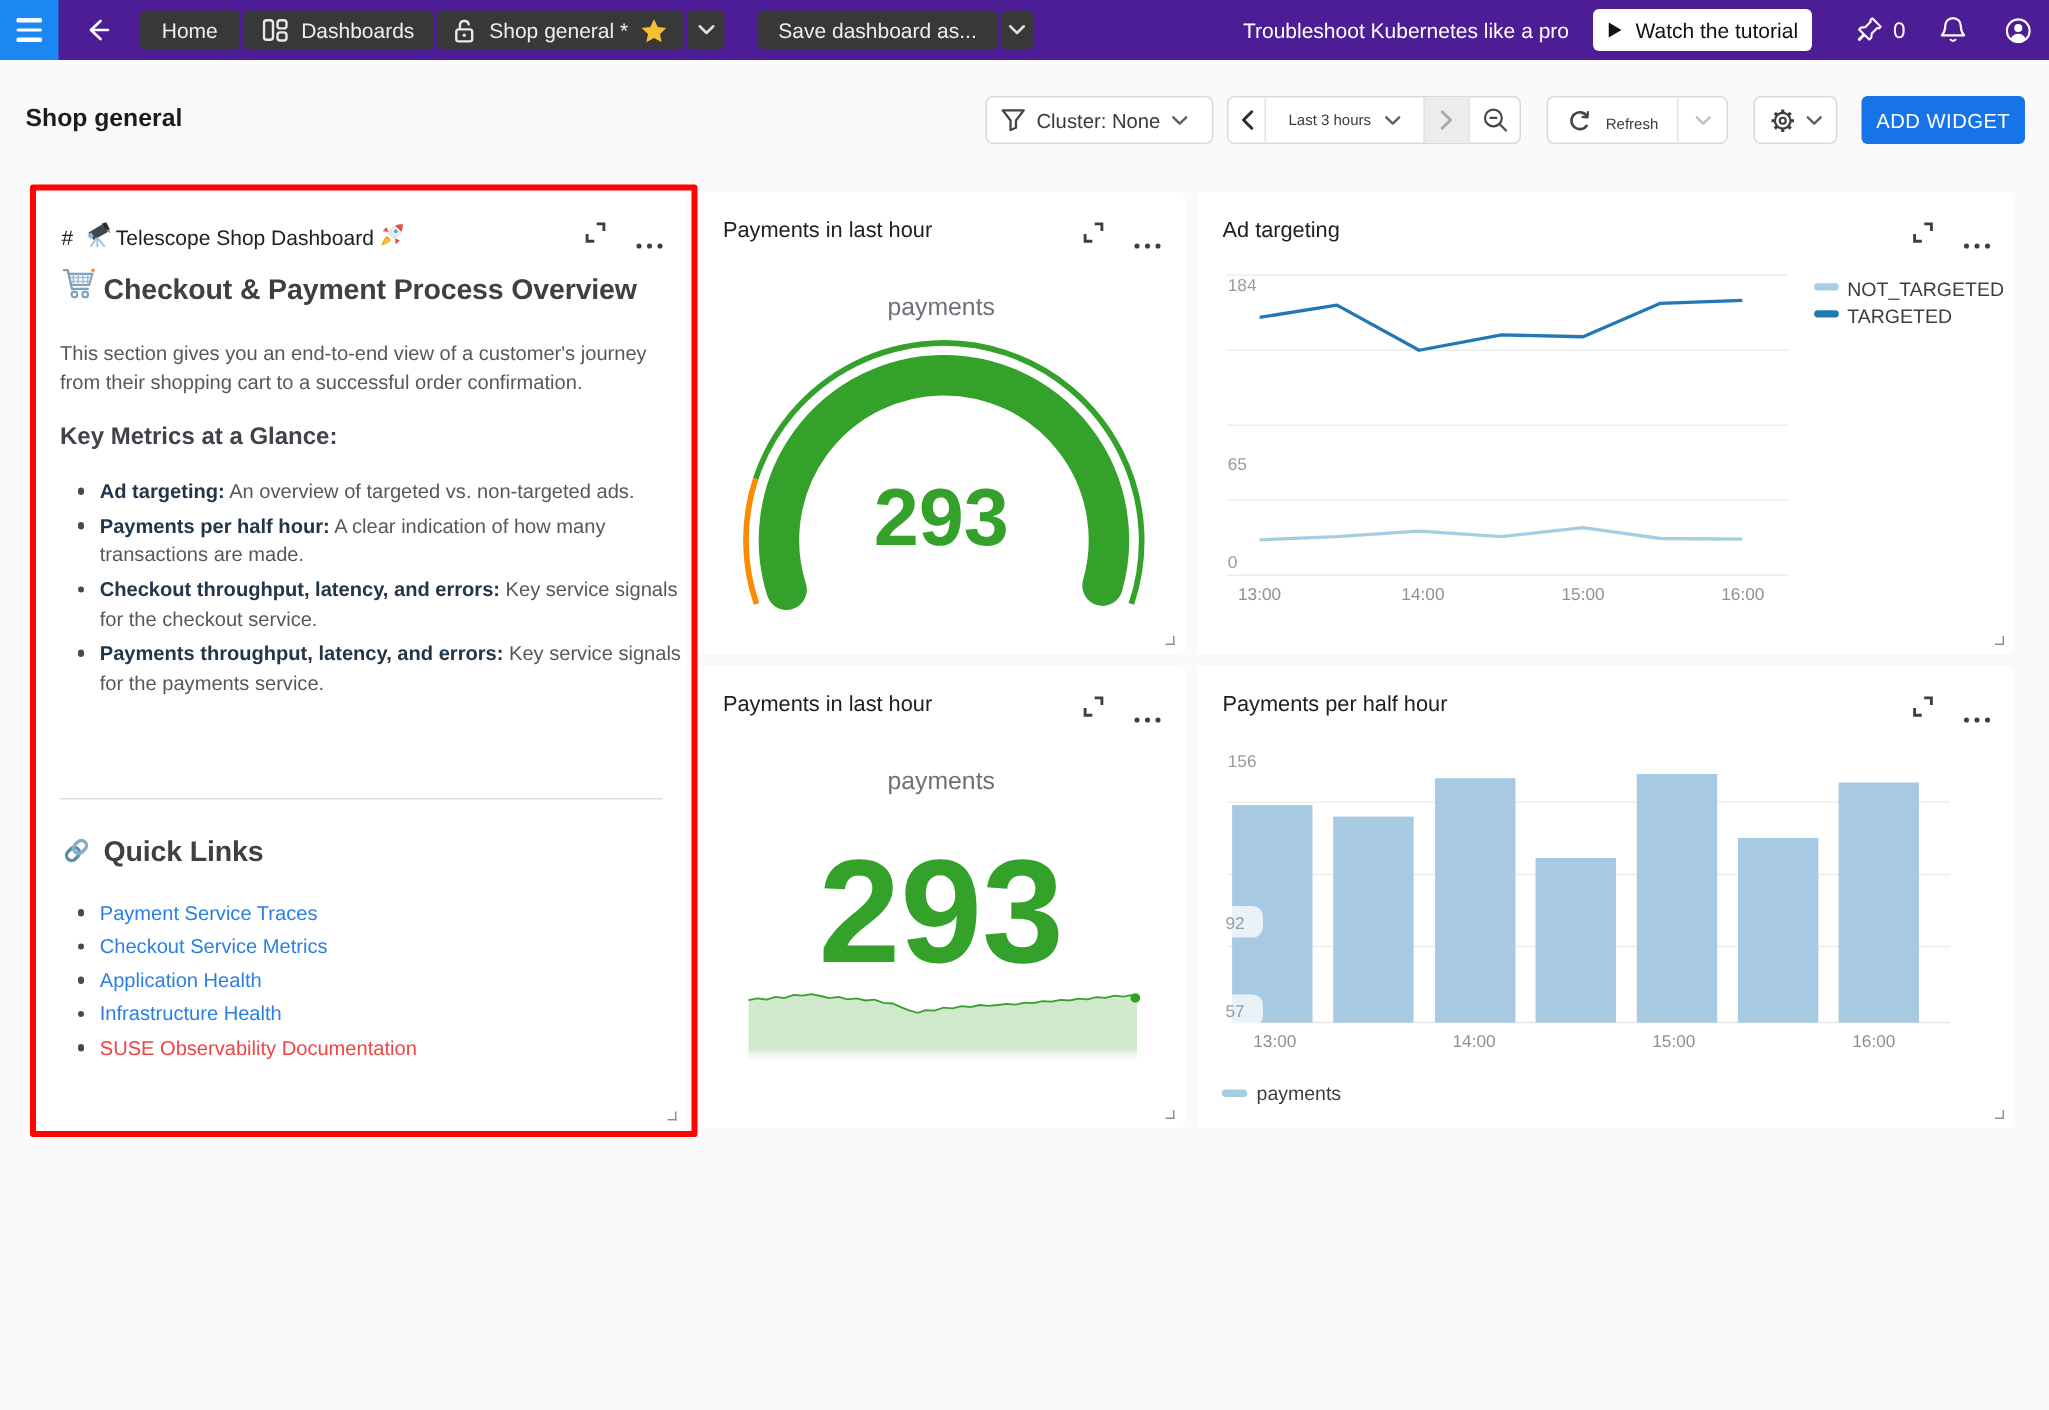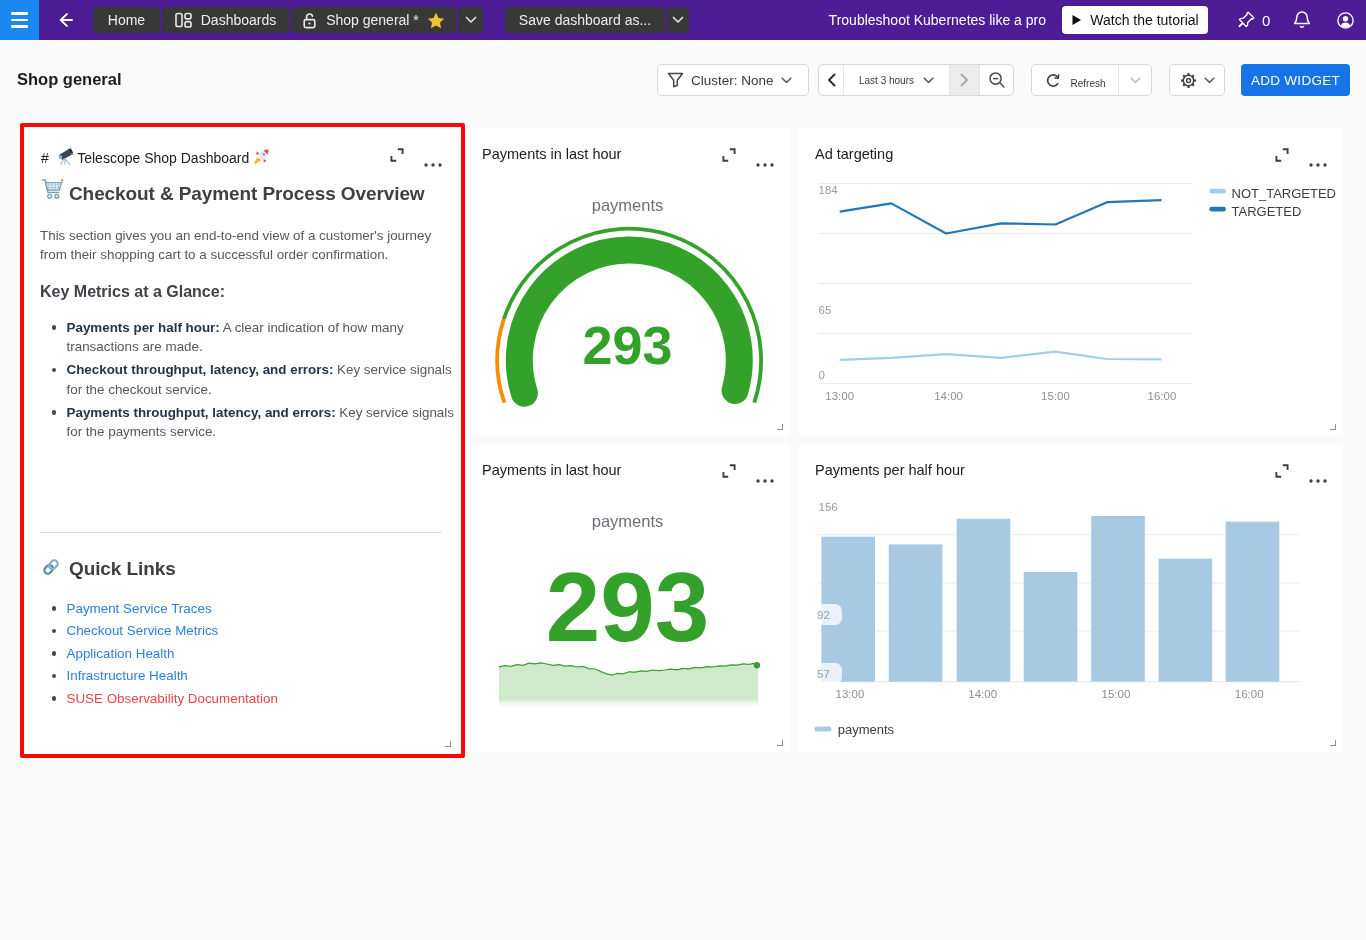--- a/index.html
+++ b/index.html
@@ -184,20 +184,21 @@
       <path d="M4.8 4.6 H20.6 L18.4 12 H6.4 Z" fill="none" stroke="#7ba1ba" stroke-width="1.4"></path>
       <path d="M7.9 4.6 V12 M11.1 4.6 V12 M14.3 4.6 V12 M17.5 4.6 V12 M5.3 7 H20 M5.9 9.6 H19.2" stroke="#9fc0d4" stroke-width="1"></path>
       <circle cx="8.6" cy="18.3" r="1.9" fill="none" stroke="#7ba1ba" stroke-width="1.4"></circle>
       <circle cx="15.8" cy="18.3" r="1.9" fill="none" stroke="#7ba1ba" stroke-width="1.4"></circle>
       <circle cx="21" cy="2.2" r="1.2" fill="#e8884f"></circle>
     </svg></div>
 <div class="abs mdh2" style="left:69px;top:182.5px">Checkout &amp; Payment Process Overview</div>
 <div class="md" style="left:40px;top:225.5px;width:400px;line-height:19.4px">This section gives you an end-to-end view of a customer's journey from their shopping cart to a successful order confirmation.</div>
 <div class="abs mdh3" style="left:40px;top:283px">Key Metrics at a Glance:</div>
 <ul class="mdl md" style="left:66.5px;top:317.5px;width:392px;line-height:19.6px">
+    <li style="margin-bottom:3.5px"><b>Ad targeting:</b> An overview of targeted vs. non-targeted ads.</li>
     <li style="margin-bottom:3.5px"><b>Payments per half hour:</b> A clear indication of how many transactions are made.</li>
     <li style="margin-bottom:3.5px"><b>Checkout throughput, latency, and errors:</b> Key service signals for the checkout service.</li>
     <li><b>Payments throughput, latency, and errors:</b> Key service signals for the payments service.</li>
   </ul>
 <div class="abs" style="left:40px;top:532px;width:402px;border-top:1px solid #e0e0e0"></div>
 <div class="abs" style="left:40px;top:556px"><svg width="22" height="22" viewBox="0 0 22 22" style="">
       <g transform="rotate(-45 11 11)">
         <rect x="3" y="7.6" width="9.4" height="6.8" rx="3.4" fill="none" stroke="#5d8ca9" stroke-width="2.2"></rect>
         <rect x="9.6" y="7.6" width="9.4" height="6.8" rx="3.4" fill="none" stroke="#7fb0cc" stroke-width="2.2"></rect>
       </g>

